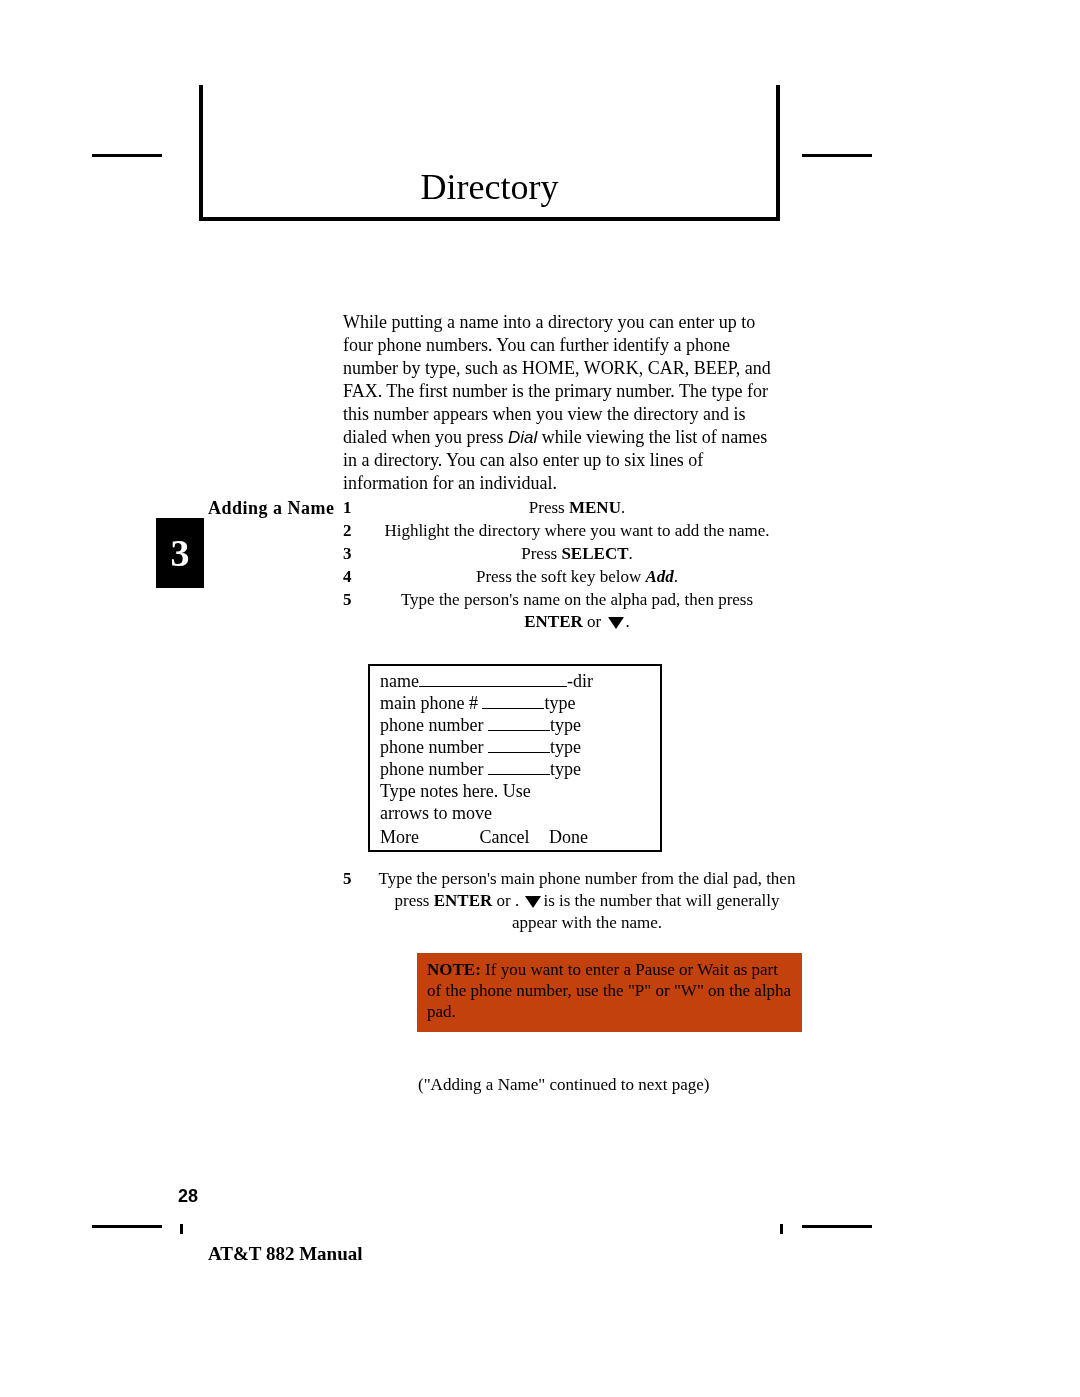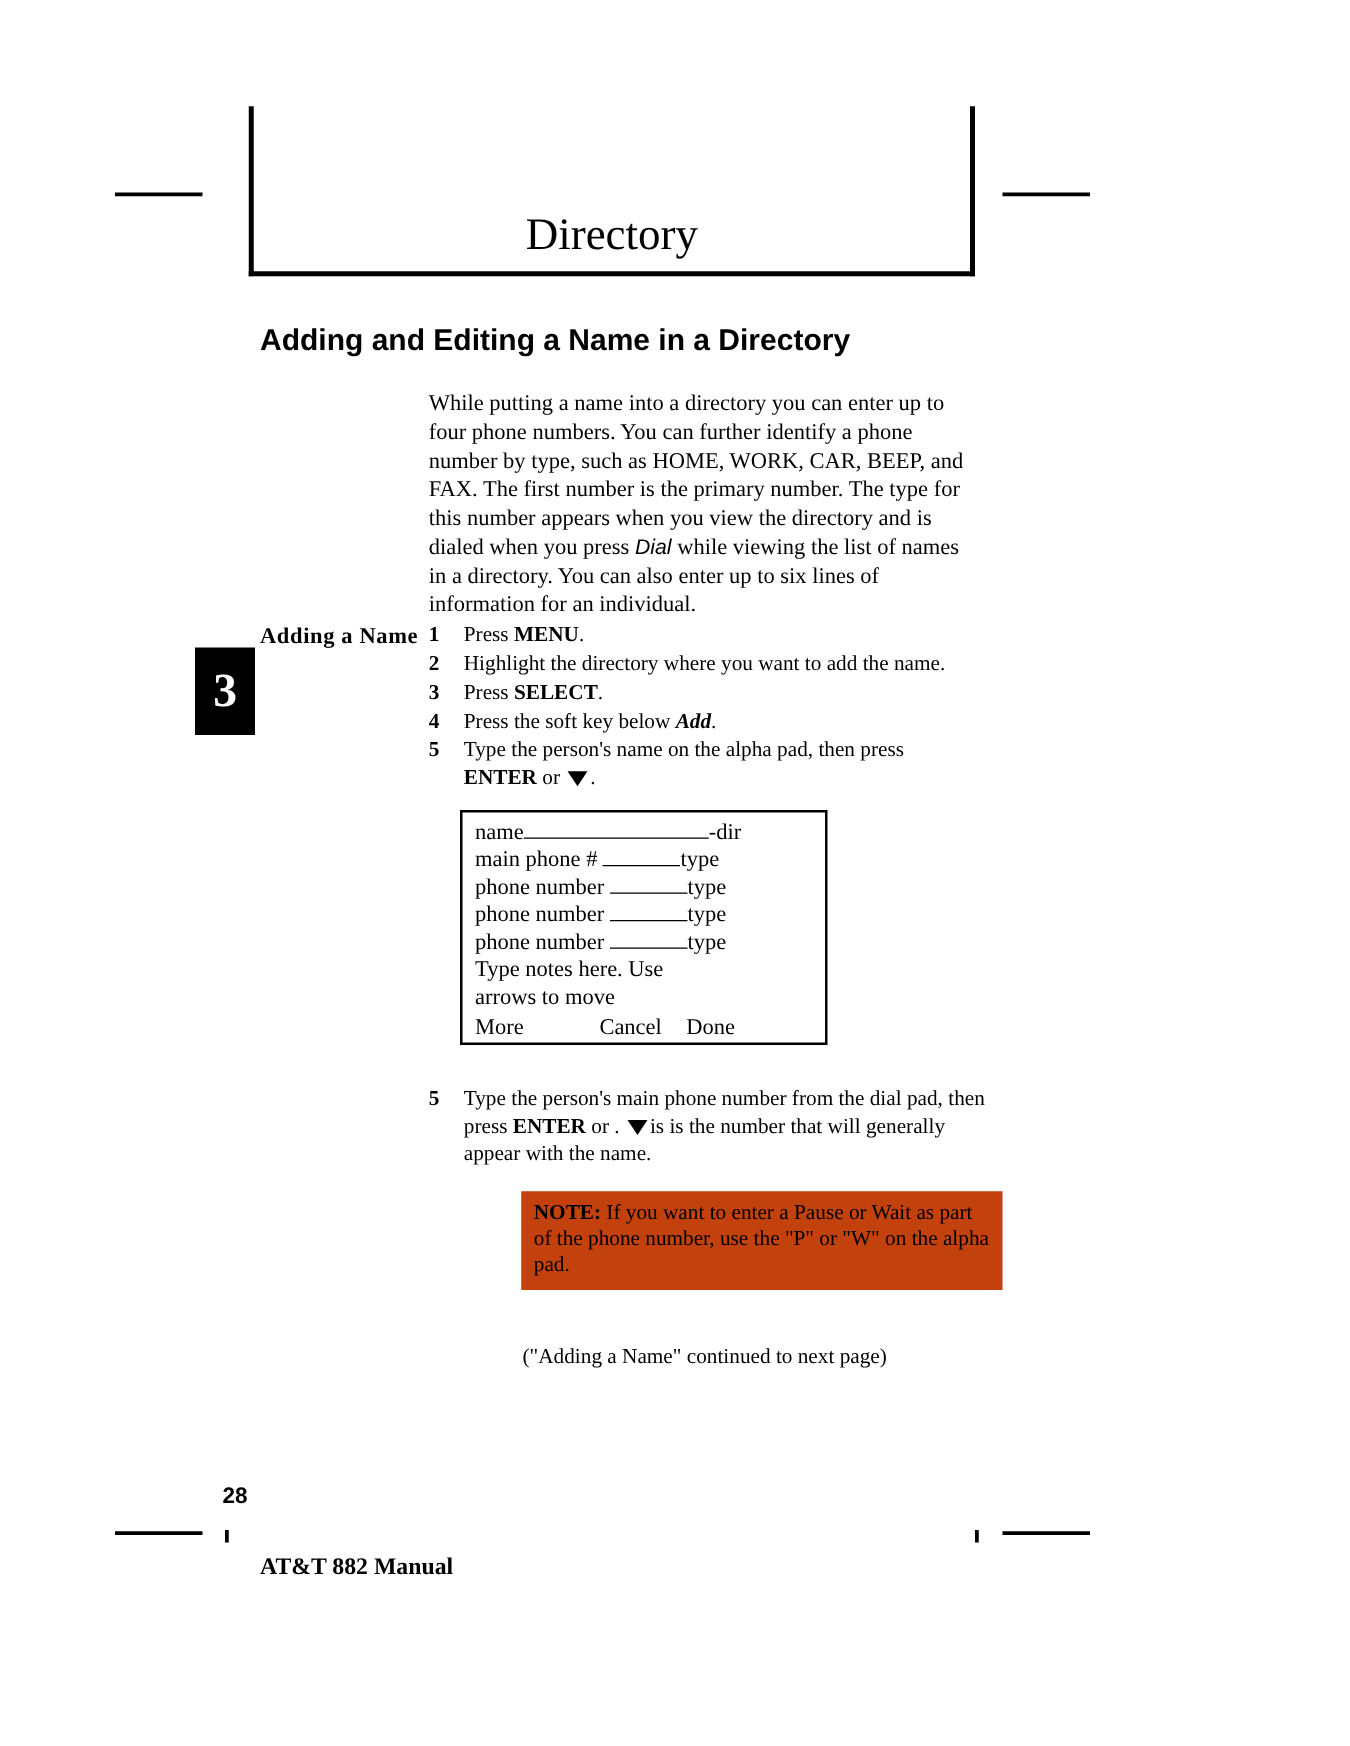--- a/index.html
+++ b/index.html
@@ -91,35 +91,35 @@
   }
   .step {
     display: flex;
     gap: 14px;
     margin-bottom: 1px;
   }
   .step .num {
     font-weight: bold;
     min-width: 14px;
   }
-  .step .txt { flex: 1; }
+  .step .txt { flex: 1; text-align: center; }
   .step .txt b { font-weight: bold; }
   .step .txt i.add { font-weight: bold; font-family: "Times New Roman", Times, serif; }
   .down-arrow {
     display: inline-block;
     width: 0; height: 0;
     border-left: 8px solid transparent;
     border-right: 8px solid transparent;
     border-top: 12px solid #000;
     vertical-align: middle;
     margin: 0 2px;
   }
   .screen-box {
     position: absolute;
-    top: 648px;
+    top: 664px;
     left: 368px;
     width: 294px;
     border: 2px solid #000;
     padding: 4px 10px 2px 10px;
     font-family: "Times New Roman", Times, serif;
     font-size: 18px;
     line-height: 22px;
   }
   .screen-box .underline {
     display: inline-block;
@@ -191,21 +191,20 @@
 
   <div class="top-left-h"></div>
   <div class="top-right-h"></div>
   <div class="top-vert"></div>
   <div class="top-vert2"></div>
 
   <div class="title-box">
     <div class="title">Directory</div>
   </div>
 
-  <div class="section-title">Adding and Editing a Name in a Directory</div>
 
   <div class="intro">
     <span>While putting a name into a directory you can enter up to four phone numbers. You can further identify a phone number by type, such as HOME, WORK, CAR, BEEP, and FAX.  The first number is the primary number.  The type for this number appears when you view the directory and is dialed when you press </span><span class="dial-italic">Dial</span><span> while viewing the list of names in a directory.   You can also enter up to six lines of information for an individual.</span>
   </div>
 
   <div class="side-label">Adding  a  Name</div>
 
   <div class="chapter-tab">3</div>
 
   <div class="steps">

